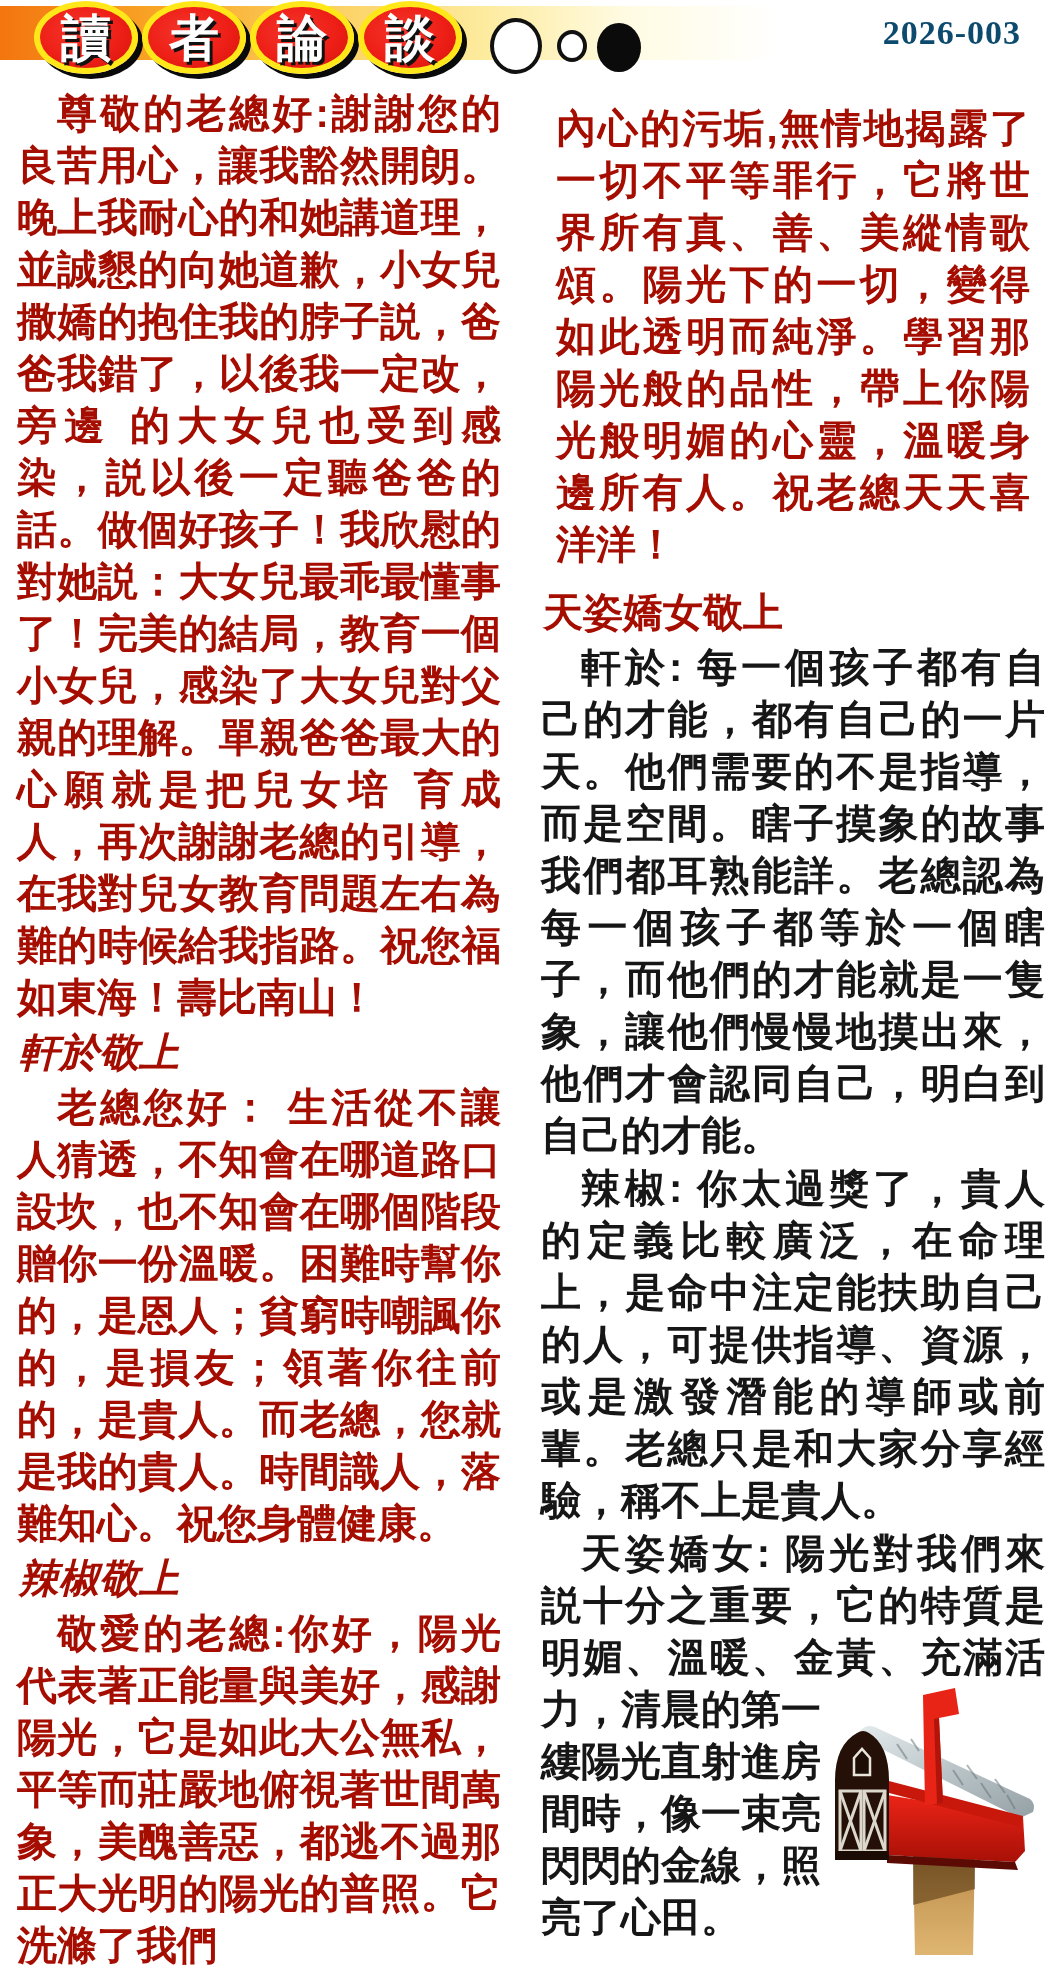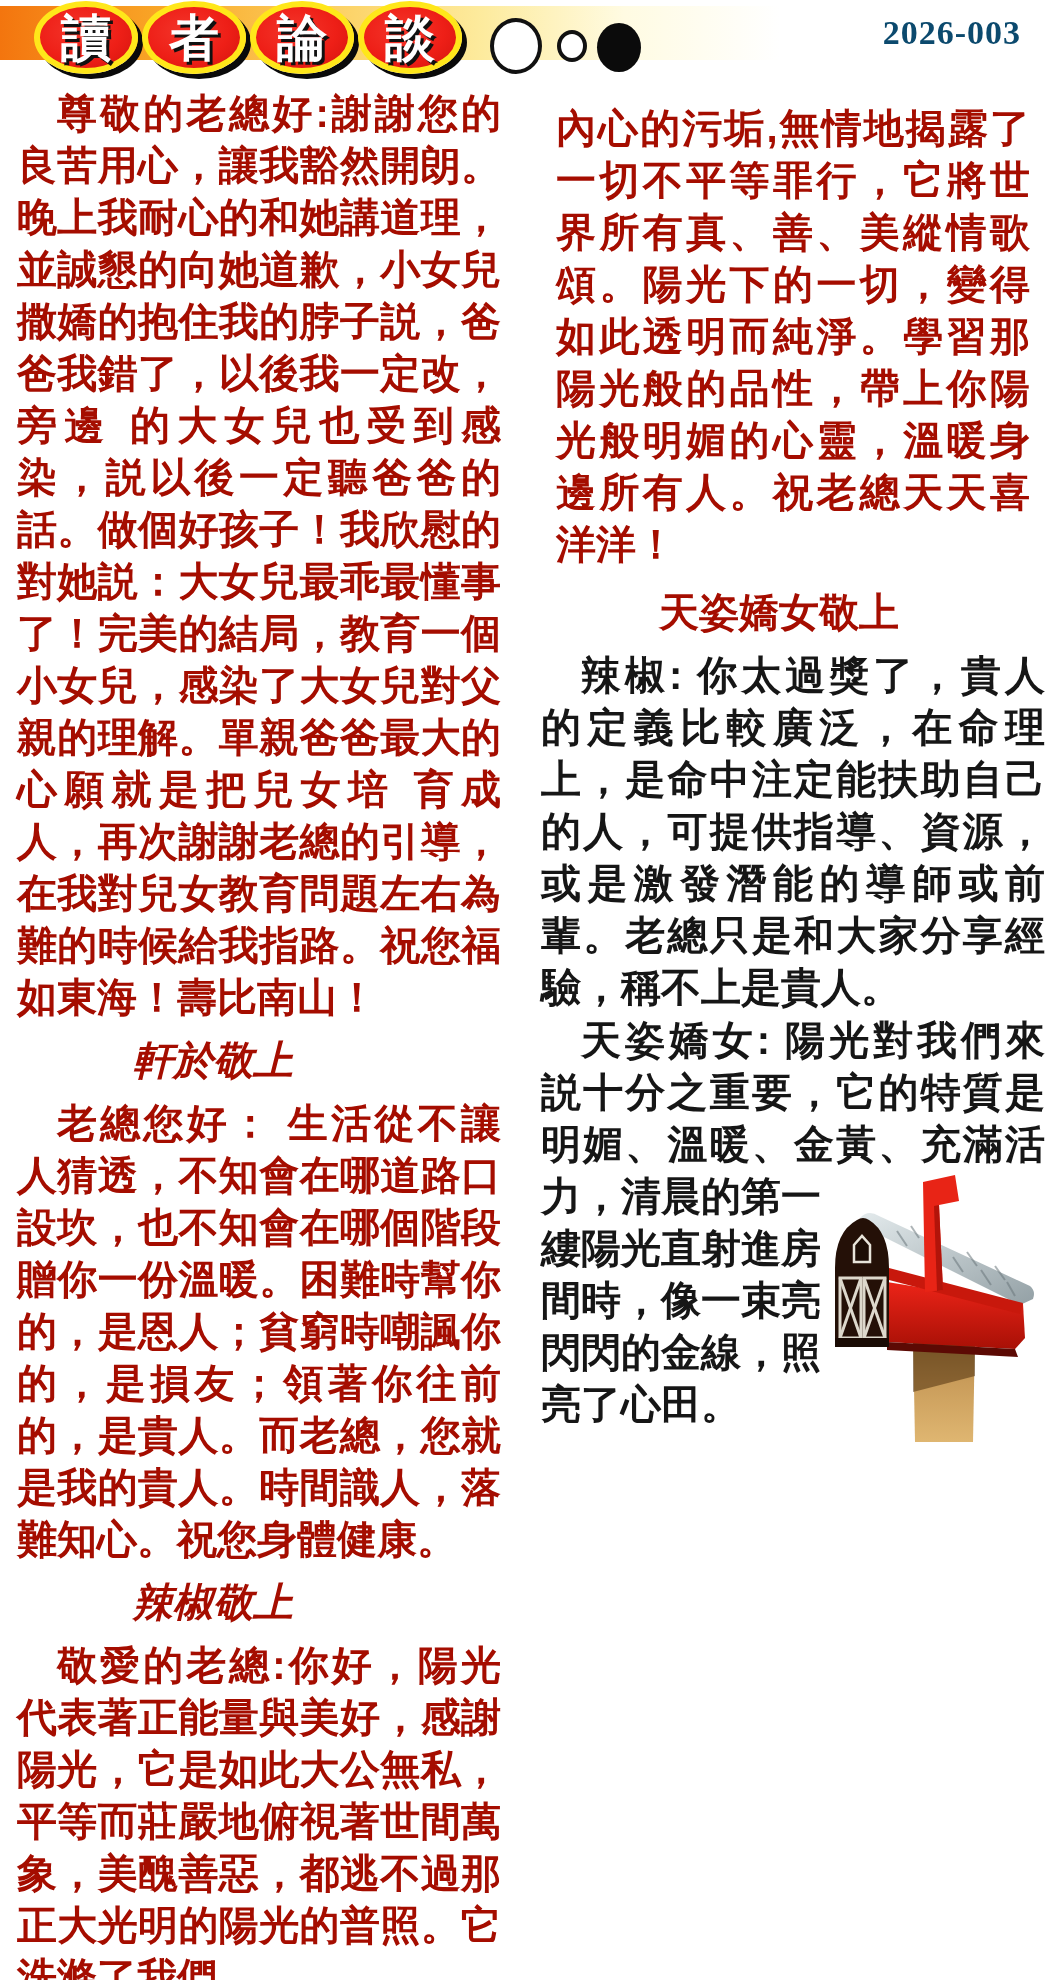--- a/index.html
+++ b/index.html
@@ -32,21 +32,21 @@
     position:absolute;top:86px;font-size:40px;line-height:52px;font-weight:700;
     text-align:justify;text-justify:inter-ideograph;
   }
   .col-left{left:16px;width:486px;}
   .col-right{left:540px;width:506px;}
   .red{color:#a50d00;}
   .black{color:#161616;}
   p.para{margin:1px;text-indent:1em;}
   p.cont{margin:16px;text-indent:0;}
   .gap{margin-top:52px;}
-  .sig{margin:11px;text-align:center;text-indent:0;}
+  .sig{margin:3px;text-align:left;text-indent:0;}
   .sig-left{padding-right:92px;font-style:italic;}
   .sig-right{padding-right:28px;}
   
   .mbx{float:right;width:218px;height:268px;margin:4px 0 0 6px;}
   .mbx svg{display:block;width:218px;height:268px;}
 </style>
 </head>
 <body>
 
 <div>
@@ -79,20 +79,21 @@
   <p class="para gap">老總您好： 生活從不讓人猜透，不知會在哪道路口設坎，也不知會在哪個階段贈你一份溫暖。困難時幫你的，是恩人；貧窮時嘲諷你的，是損友；領著你往前的，是貴人。而老總，您就是我的貴人。時間識人，落難知心。祝您身體健康。</p>
   <p class="sig sig-left">辣椒敬上</p>
 
   <p class="para gap">敬愛的老總:你好，陽光代表著正能量與美好，感謝陽光，它是如此大公無私，平等而莊嚴地俯視著世間萬象，美醜善惡，都逃不過那正大光明的陽光的普照。它洗滌了我們</p>
 </div>
 
 <div class="col col-right">
   <p class="cont red">內心的污垢,無情地揭露了一切不平等罪行，它將世界所有真、善、美縱情歌頌。陽光下的一切，變得如此透明而純淨。學習那陽光般的品性，帶上你陽光般明媚的心靈，溫暖身邊所有人。祝老總天天喜洋洋！</p>
   <p class="sig sig-right red">天姿嬌女敬上</p>
 
+  <p class="para gap black"><span>軒於: </span><span>每一個孩子都有自己的才能，都有自己的一片天。他們需要的不是指導，而是空間。瞎子摸象的故事我們都耳熟能詳。老總認為每一個孩子都等於一個瞎子，而他們的才能就是一隻象，讓他們慢慢地摸出來，他們才會認同自己，明白到自己的才能。</span></p>
 
   <p class="para gap black"><span>辣椒: </span><span>你太過獎了，貴人的定義比較廣泛，在命理上，是命中注定能扶助自己的人，可提供指導、資源，或是激發潛能的導師或前輩。老總只是和大家分享經驗，稱不上是貴人。</span></p>
 
   <p class="para gap black"><span>天姿嬌女: </span><span>陽光對我們來説十分之重要，它的特質是明媚、溫暖、金黃、充滿活力，清</span><span class="mbx">
         <svg viewBox="0 0 218 268" xmlns="http://www.w3.org/2000/svg">
         <defs>
           <linearGradient id="roofg" x1="0" y1="0" x2="1" y2="1">
             <stop offset="0" stop-color="#e3eaec"></stop>
               <stop offset="1" stop-color="#93a0a5"></stop>
           </linearGradient>

